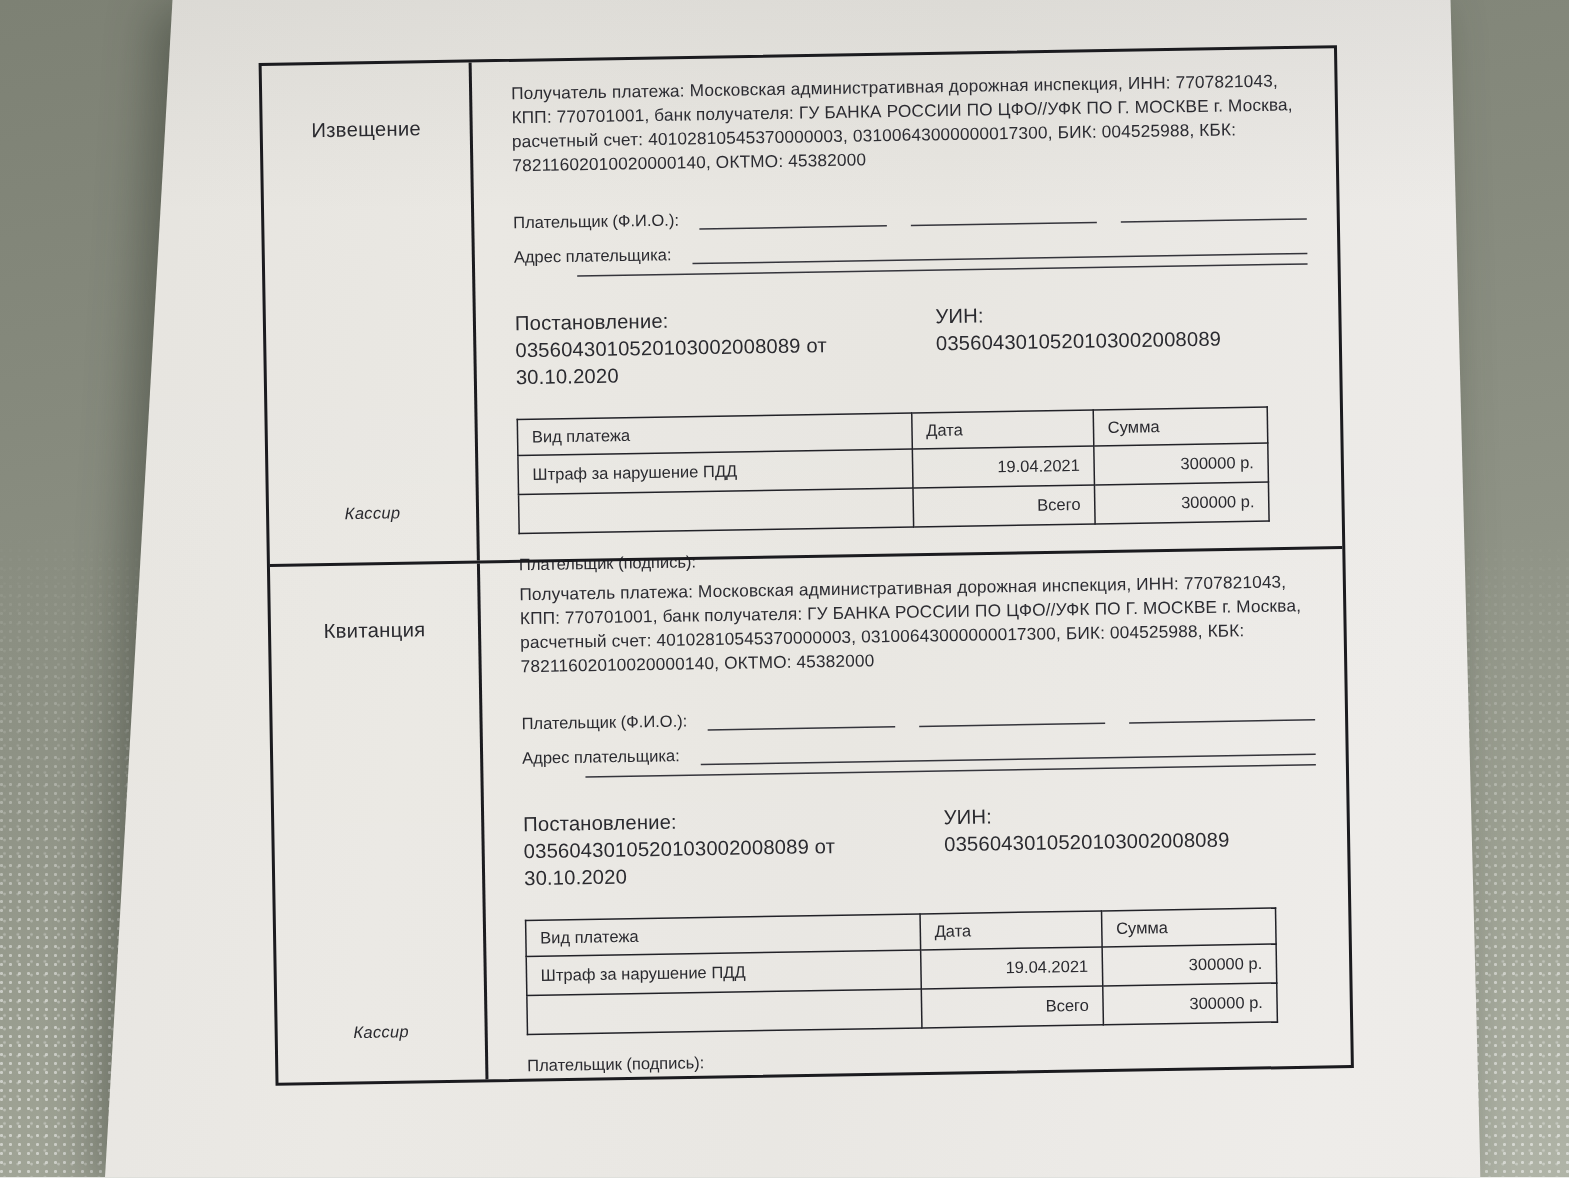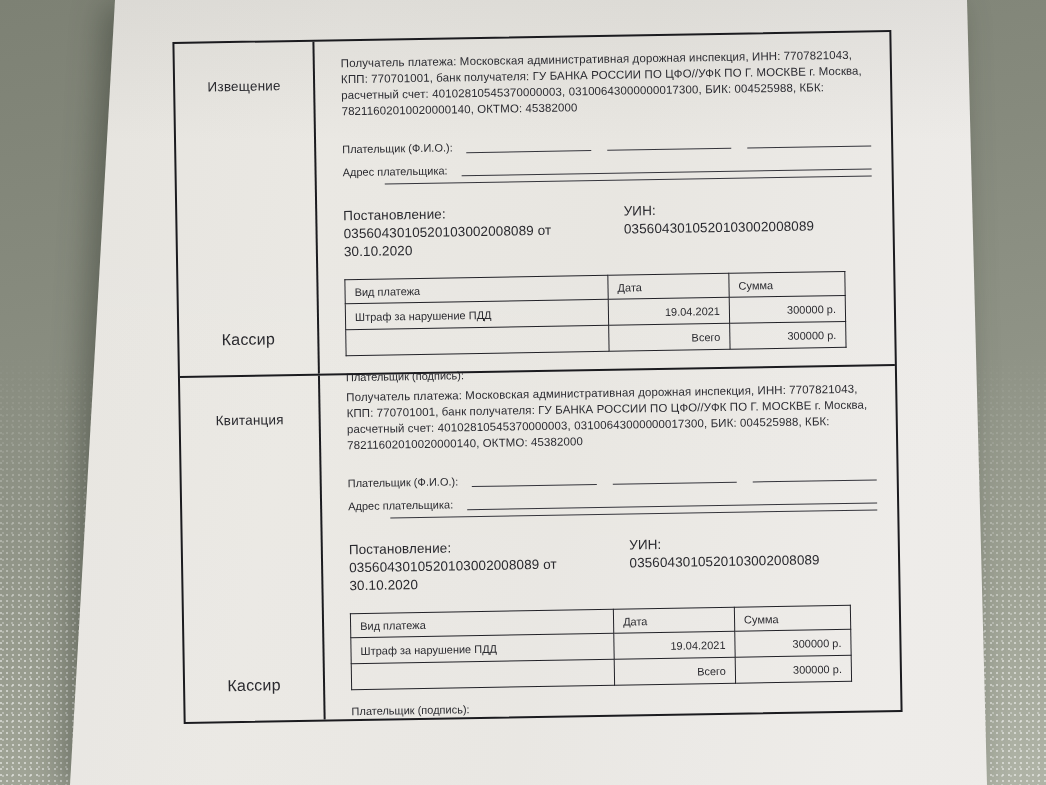--- a/index.html
+++ b/index.html
@@ -25,21 +25,21 @@
   .sheet { position:absolute; left:178px; top:36px; width:719px; height:682px;
            transform:rotate(-0.95deg); color:#2a2a2f; }
   .frame { width:100%; height:100%; border:2px solid #1b1b1f; display:flex; flex-direction:column; }
   .section { display:flex; }
   .section.top { height:332px; }
   .section.bottom { flex:1; border-top:2px solid #1b1b1f; }
 
   .label-col { width:140px; border-right:2px solid #1b1b1f; display:flex; flex-direction:column;
                align-items:center; justify-content:space-between; padding:36px 4px 26px; }
   .slip-type { font-size:13.5px; letter-spacing:.2px; }
-  .cashier   { font-size:16px; letter-spacing:.2px; }
+  .cashier   { font-size:11px; letter-spacing:.2px;font-style:italic; }
 
   .content-col { flex:1; padding:14px 20px 0 26px; }
   .payee { font-size:11.5px; line-height:16px; letter-spacing:.1px; color:#2c2c32; }
 
   .field-row { display:flex; align-items:flex-end; margin-top:20px; font-size:11px; height:16px; }
   .field-row.addr { margin-top:7px; }
   .field-label { white-space:nowrap; padding-right:14px; }
   .lines { flex:1; display:flex; gap:16px; }
   .line-seg { flex:1; border-bottom:1.5px solid #35353c; height:12px; }
   .full-line { border-bottom:1.5px solid #35353c; height:7px; margin-left:42px; }

